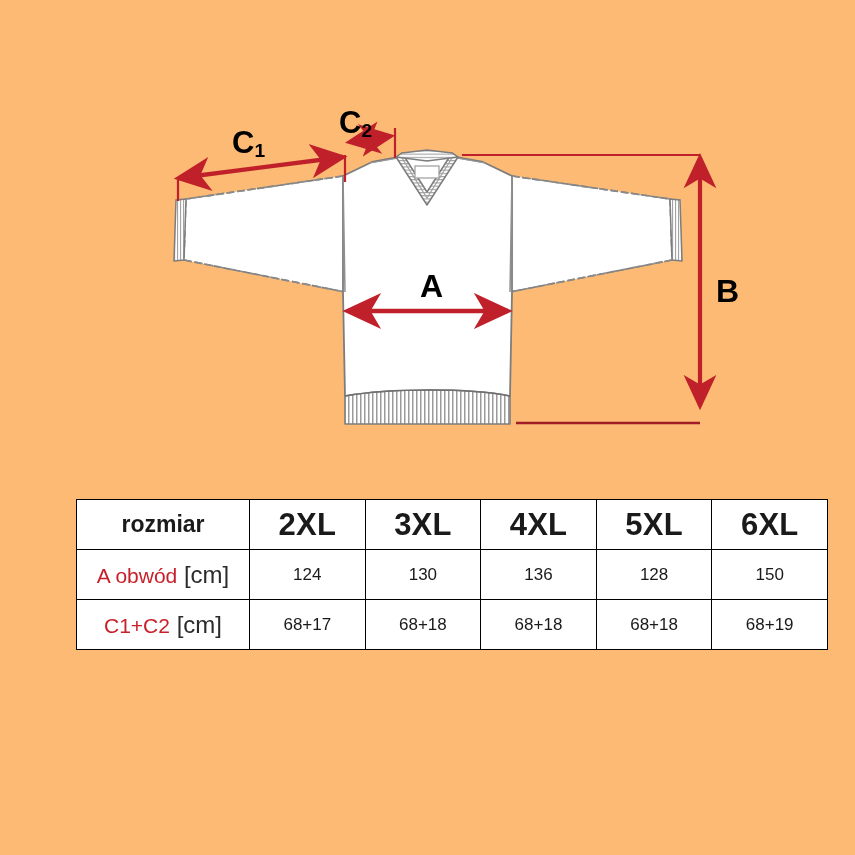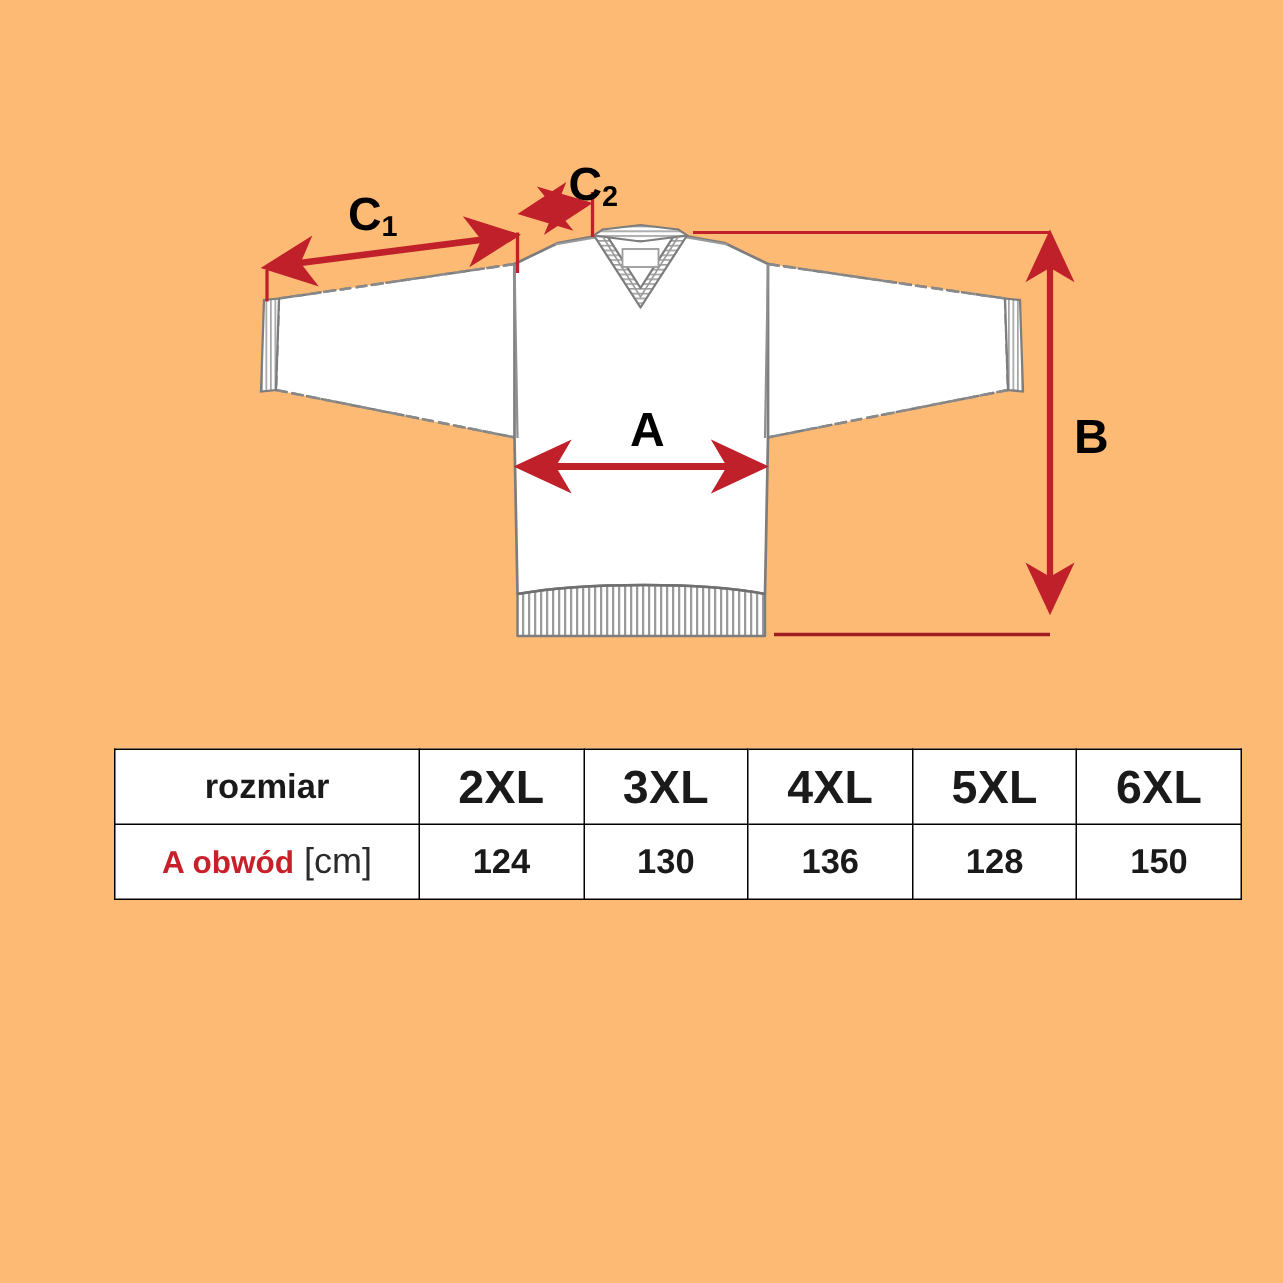--- a/index.html
+++ b/index.html
@@ -49,21 +49,21 @@
   }
   .measure-label .sub {
     font-size: 0.62em;
     vertical-align: baseline;
     position: relative;
     top: 0.22em;
     font-weight: bold;
   }
 
   #label-c1 { left: 232px; top: 127px; font-size: 31px; }
-  #label-c2 { left: 339px; top: 107px; font-size: 31px; margin-left: 40px; }
+  #label-c2 { left: 339px; top: 107px; font-size: 31px; }
   #label-a  { left: 420px; top: 270px; font-size: 32px; }
   #label-b  { left: 716px; top: 275px; font-size: 32px; }
 
   
   #size-table-wrap {
     position: absolute;
     left: 76px;
     top: 499px;
     width: 752px;
   }
@@ -71,44 +71,44 @@
     border-collapse: collapse;
     width: 752px;
     background: #ffffff;
     table-layout: fixed;
   }
   table.size-table td {
     border: 1.6px solid #000000;
     text-align: center;
     vertical-align: middle;
     height: 49px;
-    padding: 0 21px;
+    padding: 0 6px;
     font-family: "Liberation Sans", sans-serif;
     color: #1a1a1a;
   }
   td.rowhead {
     width: 160px;
     font-size: 21px;
   }
   td.datacell {
-    font-size: 23px;
-    font-weight: bold;
+    font-size: 17px;
+    font-weight: normal;
   }
   td.colhead {
     font-size: 31px;
     font-weight: bold;
     letter-spacing: 0.2px;
   }
   td.corner {
     font-size: 23px;
     font-weight: bold;
   }
   .red-key {
     color: #c8202a;
-    font-weight: bold;
+    font-weight: normal;
   }
   .unit {
     color: #2b2b2b;
     font-weight: normal;
     font-size: 24px;
   }
 </style>
 </head>
 <body>
 
@@ -236,17 +236,25 @@
             <td class="colhead">6XL</td>
           </tr>
           <tr>
             <td class="rowhead"><span class="red-key">A obwód</span><span class="unit"> [cm]</span></td>
             <td class="datacell">124</td>
             <td class="datacell">130</td>
             <td class="datacell">136</td>
             <td class="datacell">128</td>
             <td class="datacell">150</td>
           </tr>
+          <tr>
+            <td class="rowhead"><span class="red-key">C1+C2</span><span class="unit"> [cm]</span></td>
+            <td class="datacell">68+17</td>
+            <td class="datacell">68+18</td>
+            <td class="datacell">68+18</td>
+            <td class="datacell">68+18</td>
+            <td class="datacell">68+19</td>
+          </tr>
         </tbody>
     </table>
   </div>
 
 </div>
 
 </body></html>

